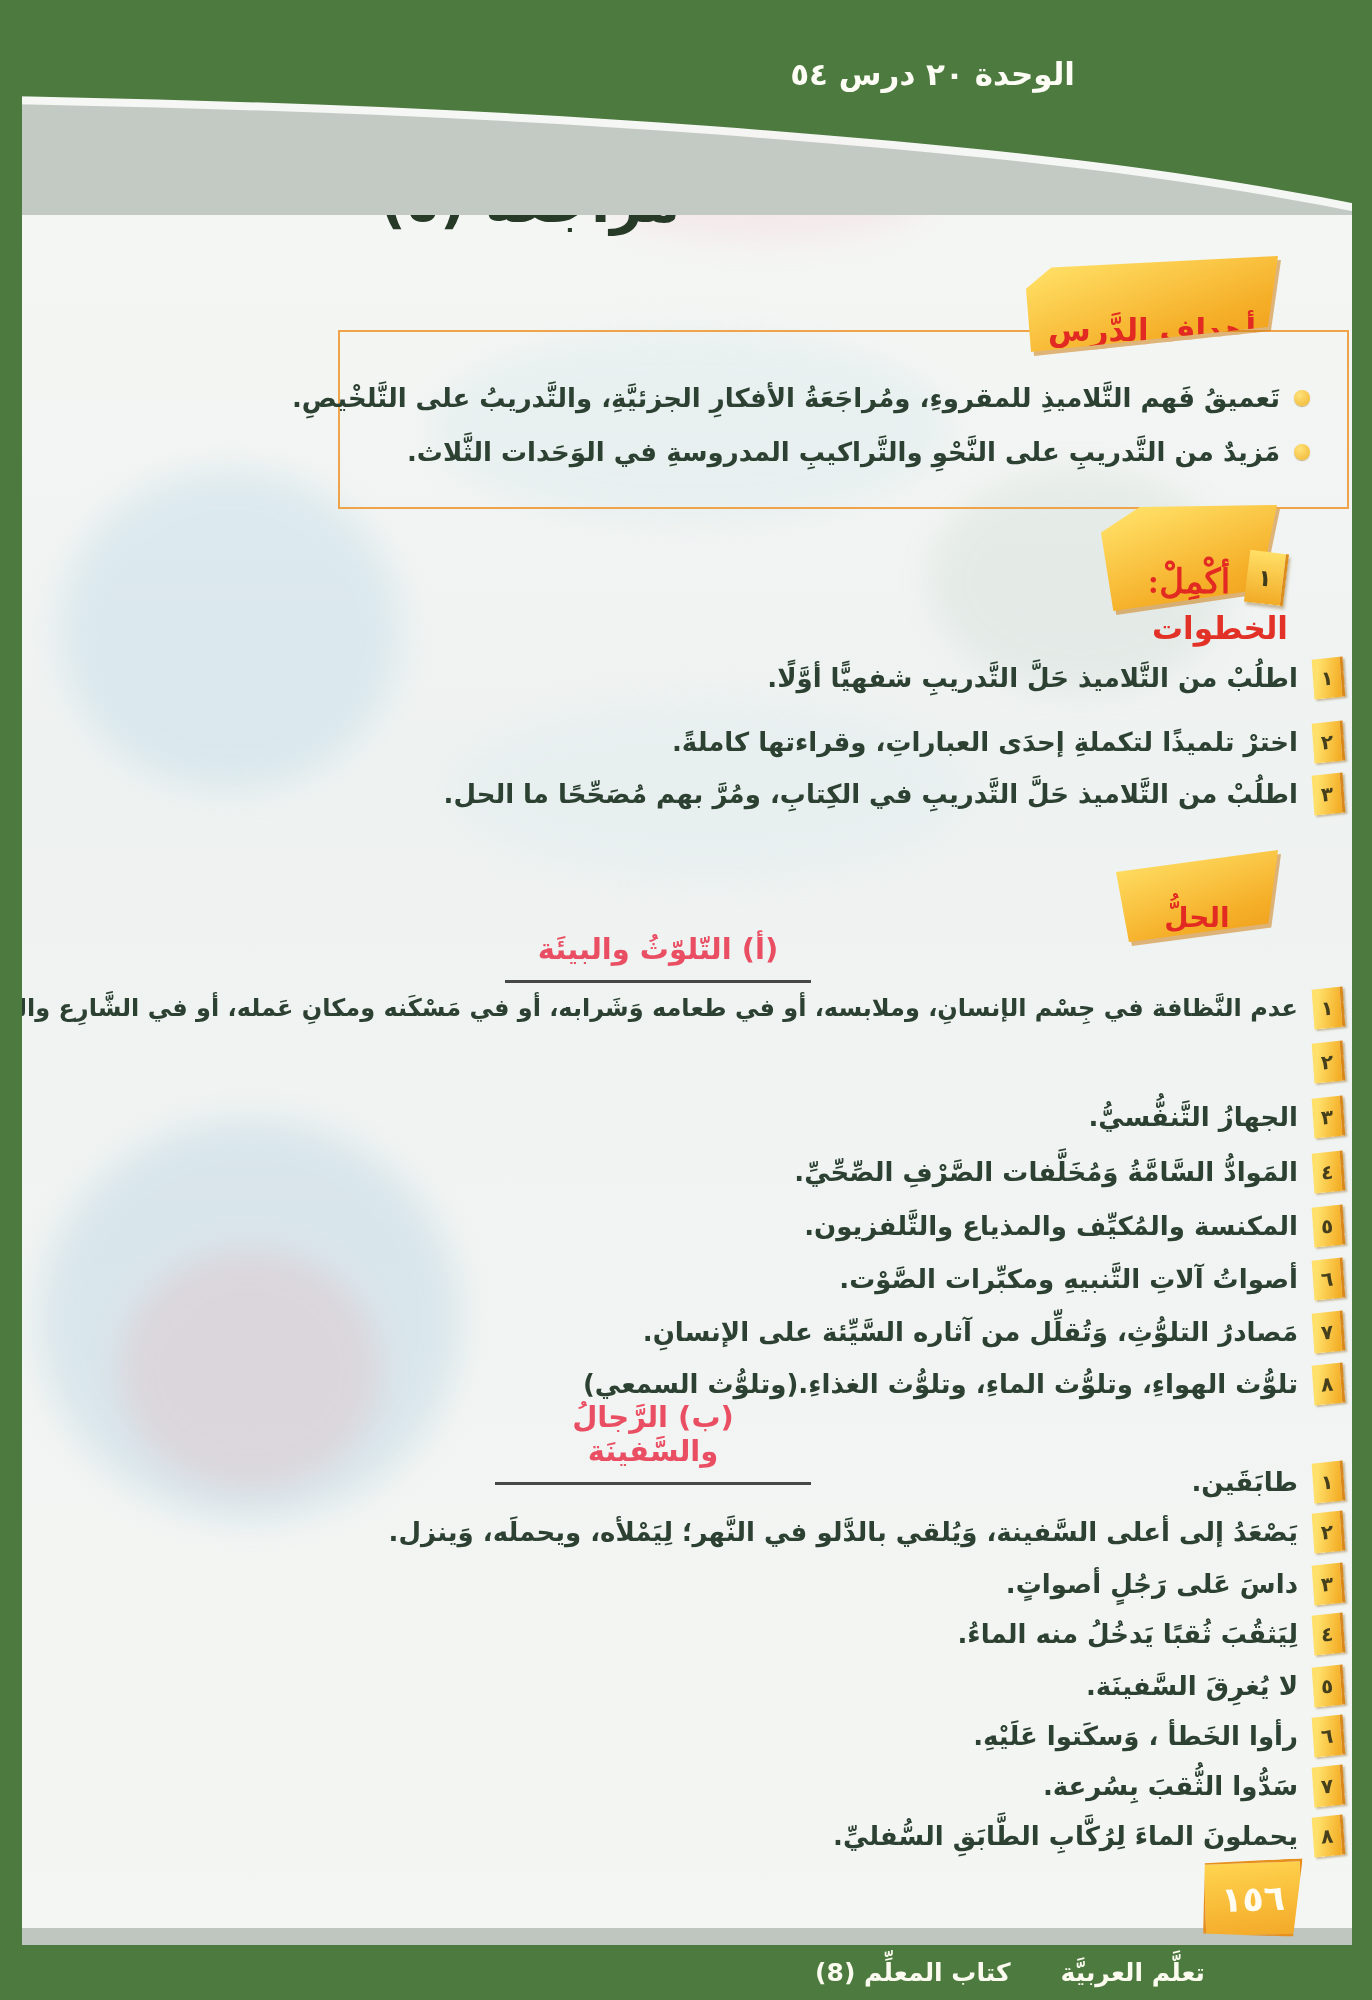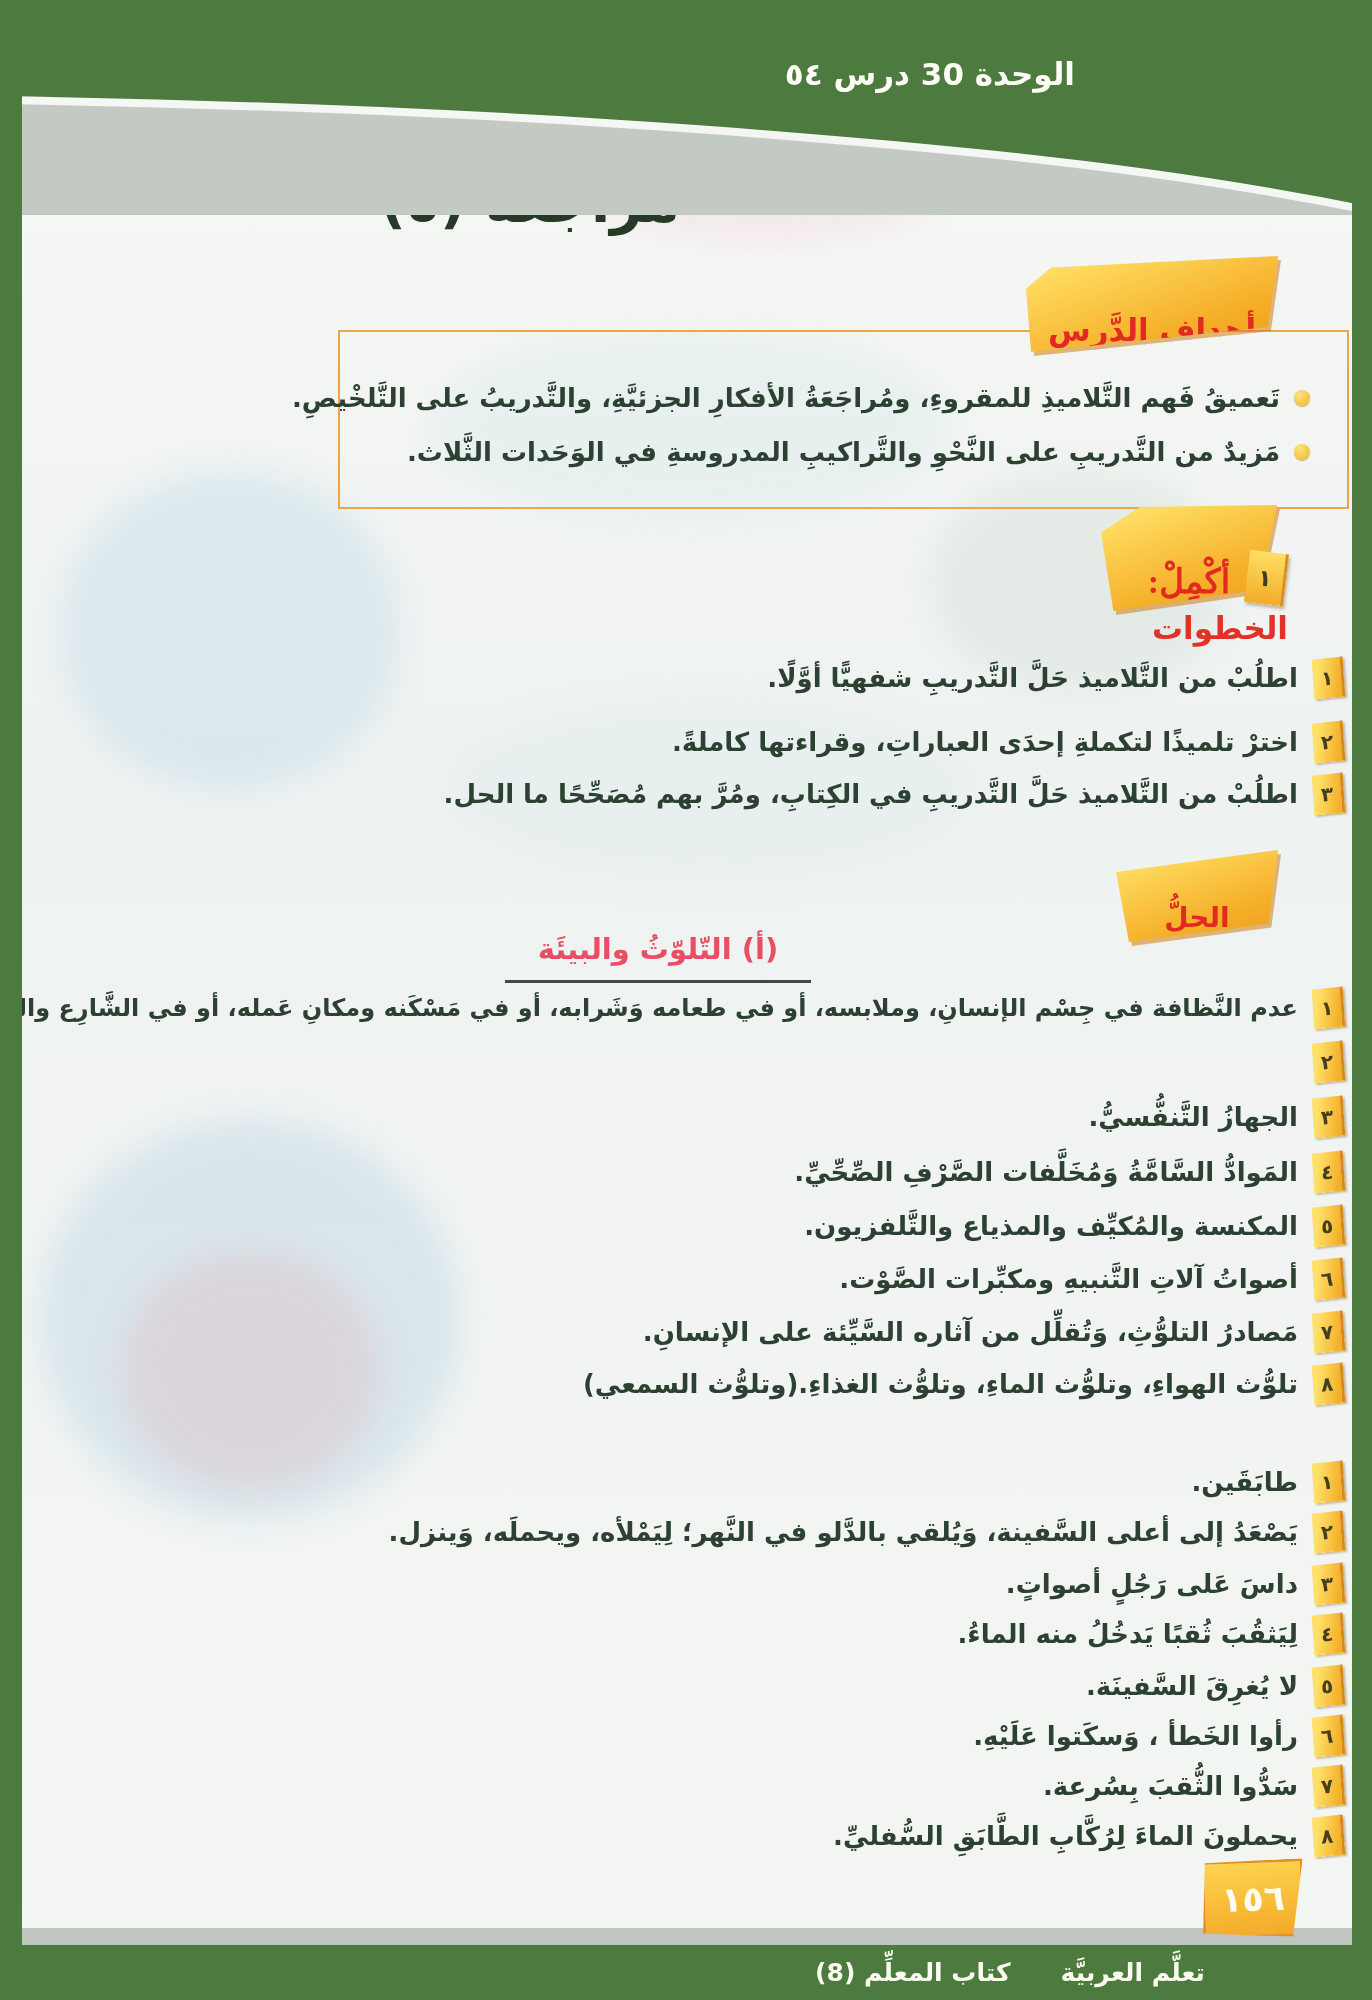--- a/index.html
+++ b/index.html
@@ -128,21 +128,21 @@
   <div class="wm wm6"></div>
   <div class="wm wm7"></div>
 
   <div class="side-border left"></div>
   <div class="side-border right"></div>
 
   <svg class="header-svg" width="1372" height="215" viewBox="0 0 1372 215">
     <path d="M0,104 C220,108 470,116 710,134 C960,153 1160,172 1372,215 L1372,220 L0,220 Z" fill="#c3cac4"></path>
     <path d="M0,0 L1372,0 L1372,207 C1160,164 960,145 710,126 C470,108 220,100 0,96 Z" fill="#4d7a3f"></path>
   </svg>
-  <div class="header-label">الوحدة 30 درس ٥٤</div>
+  <div class="header-label">الوحدة ٢٠ درس ٥٤</div>
 
   <h1 class="page-title">مُراجَعَة (٥)</h1>
 
   <div class="banner banner-goals">
     <div class="shape">أهداف الدَّرس</div>
   </div>
   <div class="obj-box"></div>
 
   <div class="bullet-line" style="top:437px">
     <span class="dot"></span>
@@ -204,20 +204,21 @@
   </div>
   <div class="line" style="top:1312px">
     <span class="numtag">٧</span>
     <span>مَصادرُ التلوُّثِ، وَتُقلِّل من آثاره السَّيِّئة على الإنسانِ.</span>
   </div>
   <div class="line" style="top:1364px">
     <span class="numtag">٨</span>
     <span>تلوُّث الهواءِ، وتلوُّث الماءِ، وتلوُّث الغذاءِ.(وتلوُّث السمعي)</span>
   </div>
 
+  <div class="section-heading" style="top:1400px;left:495px;width:300px">(ب) الرَّجالُ والسَّفينَة</div>
 
   <div class="line" style="top:1462px">
     <span class="numtag">١</span>
     <span>طابَقَين.</span>
   </div>
   <div class="line" style="top:1512px">
     <span class="numtag">٢</span>
     <span>يَصْعَدُ إلى أعلى السَّفينة، وَيُلقي بالدَّلو في النَّهر؛ لِيَمْلأه، ويحملَه، وَينزل.</span>
   </div>
   <div class="line" style="top:1564px">

